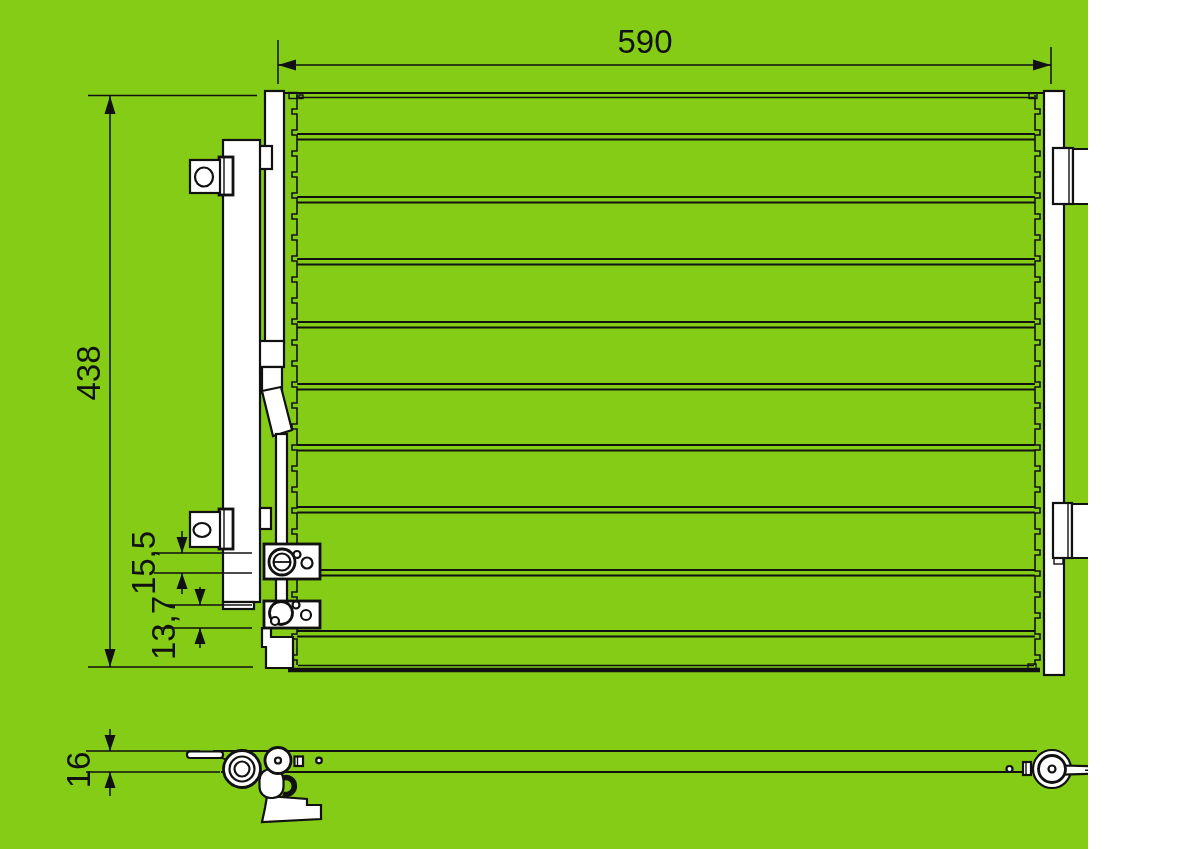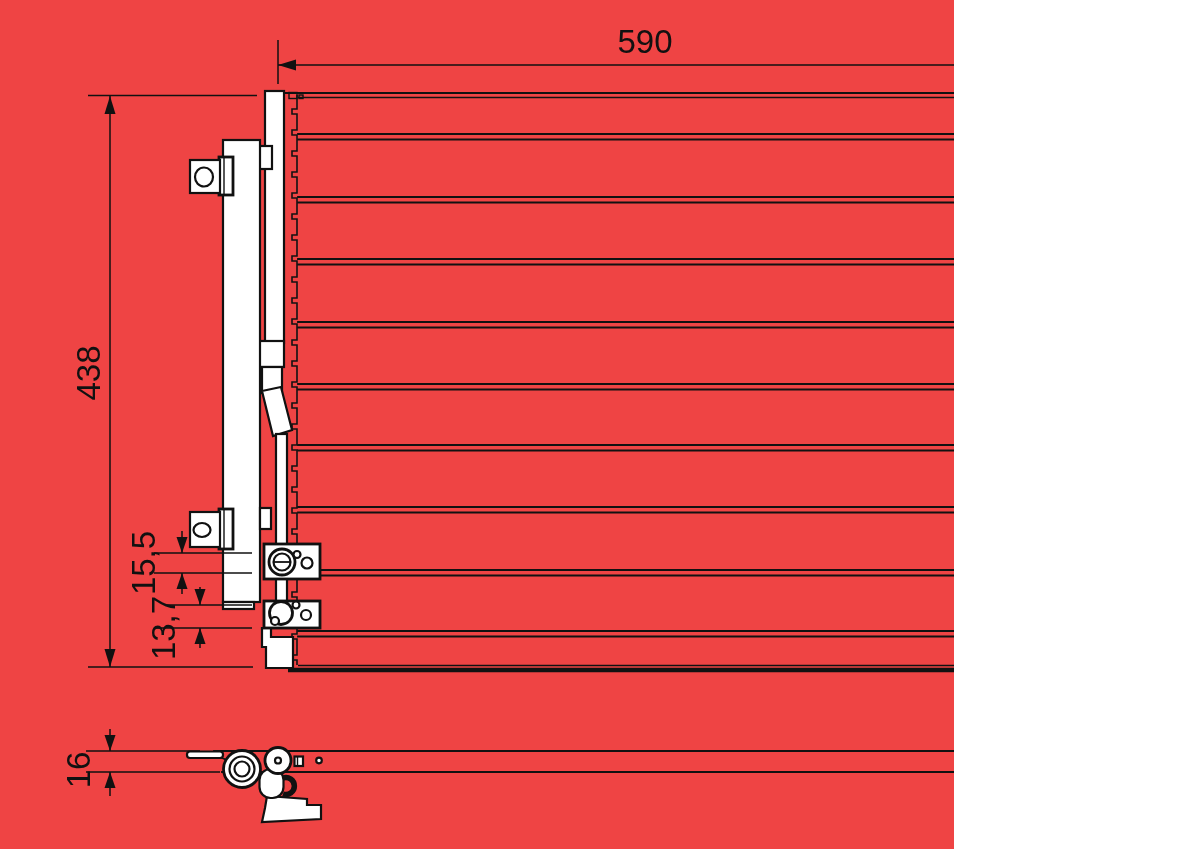--- a/index.html
+++ b/index.html
@@ -1,17 +1,17 @@
 <!DOCTYPE html>
 <html><head>
 <meta charset="utf-8">
 <style>
   html,body { margin:0; padding:0; background:#fff; }
   .canvas {
-    position:relative; width:954px; height:849px; background:#ef4444;
+    position:relative; width:1088px; height:849px; background:#84cc16;
     font-family:"Liberation Sans", sans-serif; overflow:hidden;
   }
   svg { display:block; }
   .ln   { stroke:#111; stroke-width:1.8; fill:none; stroke-linecap:square; }
   .lnTh { stroke:#111; stroke-width:1.4; fill:none; }
   .lnBold { stroke:#111; stroke-width:4.5; fill:none; }
   .shape  { fill:#fff; stroke:#111; stroke-width:2.2; stroke-linejoin:miter; }
   .shape3 { fill:#fff; stroke:#111; stroke-width:2.8; }
   .dimln  { stroke:#111; stroke-width:1.5; fill:none; }
   .arr    { fill:#111; stroke:none; }

